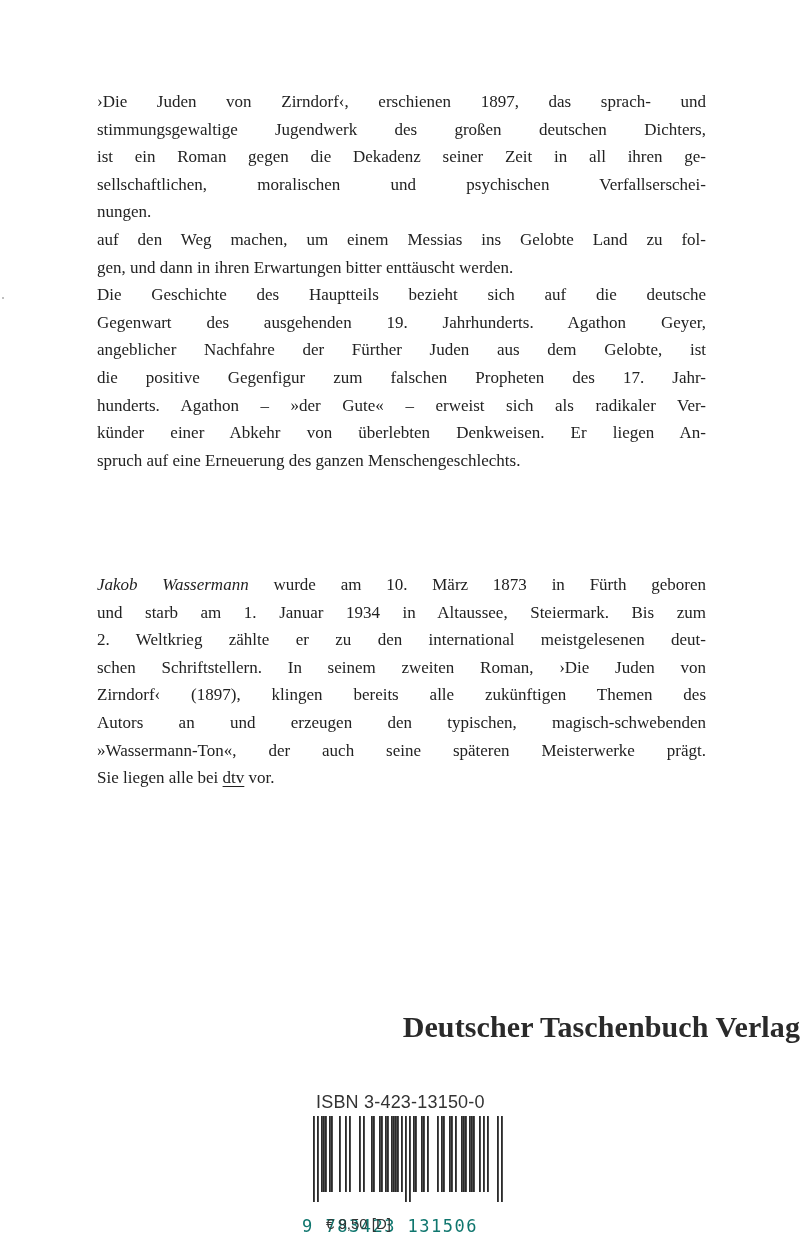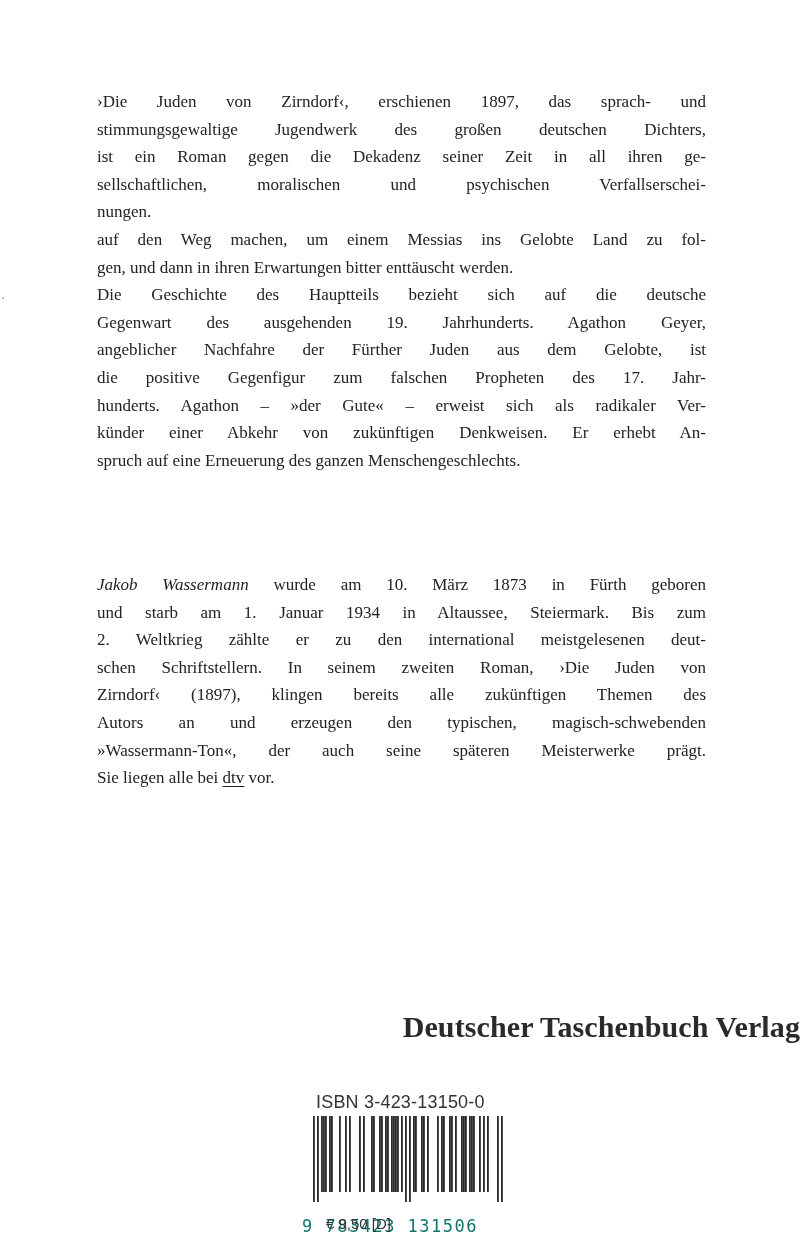--- a/index.html
+++ b/index.html
@@ -53,21 +53,21 @@
   <span class="line">ist ein Roman gegen die Dekadenz seiner Zeit in all ihren ge-</span>
   <span class="line">sellschaftlichen, moralischen und psychischen Verfallserschei-</span>
   <span class="line last">nungen.</span>
   <span class="line">auf den Weg machen, um einem Messias ins Gelobte Land zu fol-</span>
   <span class="line last">gen, und dann in ihren Erwartungen bitter enttäuscht werden.</span>
   <span class="line">Die Geschichte des Hauptteils bezieht sich auf die deutsche</span>
   <span class="line">Gegenwart des ausgehenden 19. Jahrhunderts. Agathon Geyer,</span>
   <span class="line">angeblicher Nachfahre der Fürther Juden aus dem Gelobte, ist</span>
   <span class="line">die positive Gegenfigur zum falschen Propheten des 17. Jahr-</span>
   <span class="line">hunderts. Agathon – »der Gute« – erweist sich als radikaler Ver-</span>
-  <span class="line">künder einer Abkehr von zukünftigen Denkweisen. Er erhebt An-</span>
+  <span class="line">künder einer Abkehr von überlebten Denkweisen. Er liegen An-</span>
   <span class="line last">spruch auf eine Erneuerung des ganzen Menschengeschlechts.</span>
 </div>
 
 <div id="bio" class="block">
   <span class="line"><span class="italic">Jakob Wassermann</span><span> wurde am 10. März 1873 in Fürth geboren</span></span>
   <span class="line">und starb am 1. Januar 1934 in Altaussee, Steiermark. Bis zum</span>
   <span class="line">2. Weltkrieg zählte er zu den international meistgelesenen deut-</span>
   <span class="line">schen Schriftstellern. In seinem zweiten Roman, ›Die Juden von</span>
   <span class="line">Zirndorf‹ (1897), klingen bereits alle zukünftigen Themen des</span>
   <span class="line">Autors an und erzeugen den typischen, magisch-schwebenden</span>

